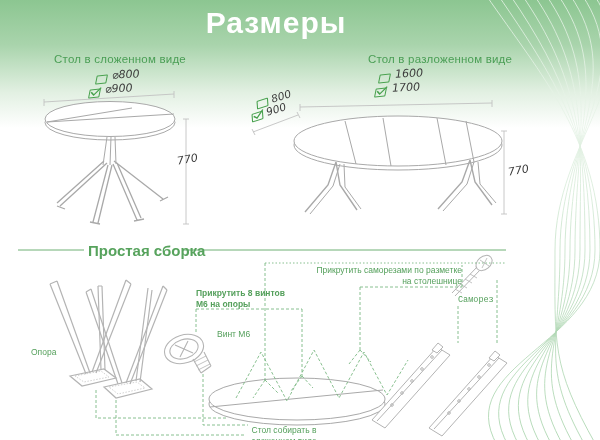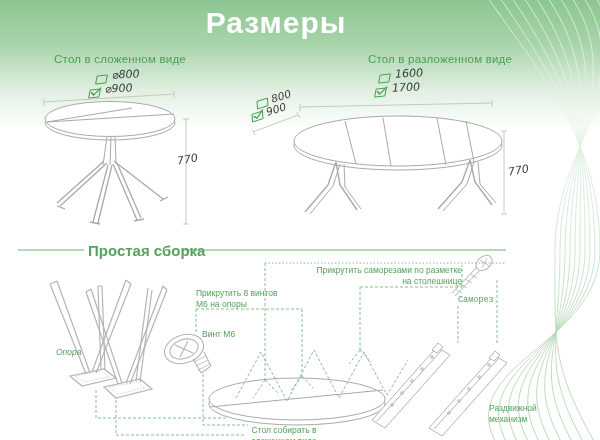--- a/index.html
+++ b/index.html
@@ -181,21 +181,20 @@
   <div class="abs chk" style="left:252px;top:112px;transform:skewX(-16deg) rotate(-20deg);">
     <svg width="11" height="10">
       <polyline points="1,5 4,8 10,1" stroke="#46a04c" stroke-width="1.4" fill="none"></polyline>
       </svg>
   </div>
   <div class="abs dim dim-sm" style="left:266px;top:103px;transform:rotate(-17deg);">900</div>
   <div class="abs dim" style="left:508px;top:164px;transform:rotate(-10deg);">770</div>
 
   <div class="abs" id="assembly-title" style="left:88px;top:242px;">Простая сборка</div>
 
-  <div class="abs lbl-green" style="left:56px;top:347px;font-style:italic;">Опора</div>
-  <div class="abs lbl-green" style="left:202px;top:329px;">Винт М6</div>
-  <div class="abs lbl-green" style="left:196px;top:288px;width:92px;">Прикрутить 8 винтов М6 на опоры</div>
+  <div class="abs lbl-green" style="left:31px;top:347px;">Опора</div>
+  <div class="abs lbl-green" style="left:217px;top:329px;">Винт М6</div>
+  <div class="abs lbl-green" style="left:196px;top:288px;width:92px;font-weight:bold;">Прикрутить 8 винтов М6 на опоры</div>
   <div class="abs lbl-green" style="left:312px;top:265px;width:150px;text-align:right;">Прикрутить саморезами по разметке на столешнице</div>
   <div class="abs lbl-green" style="left:458px;top:295px;font-family:Liberation Mono, monospace;">Саморез</div>
-  <div class="abs lbl-green" style="left:489px;top:403px;width:62px;">Раздвижной механизм</div>
   <div class="abs lbl-green" style="left:244px;top:425px;width:80px;text-align:center;">Стол собирать в сложенном виде</div>
 
 </div>
 
 </body></html>

